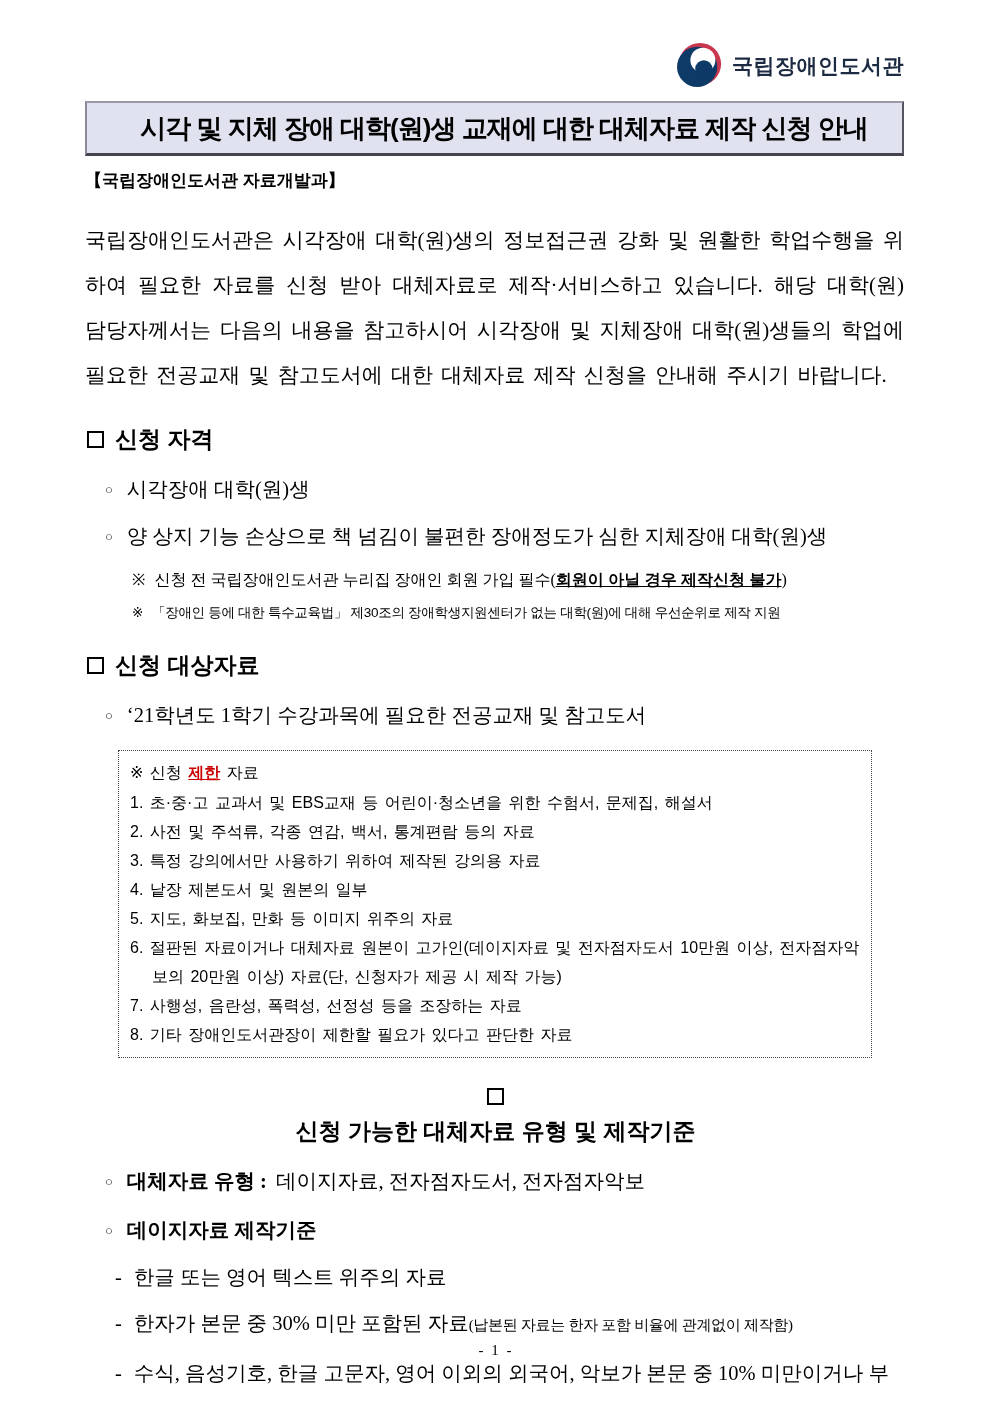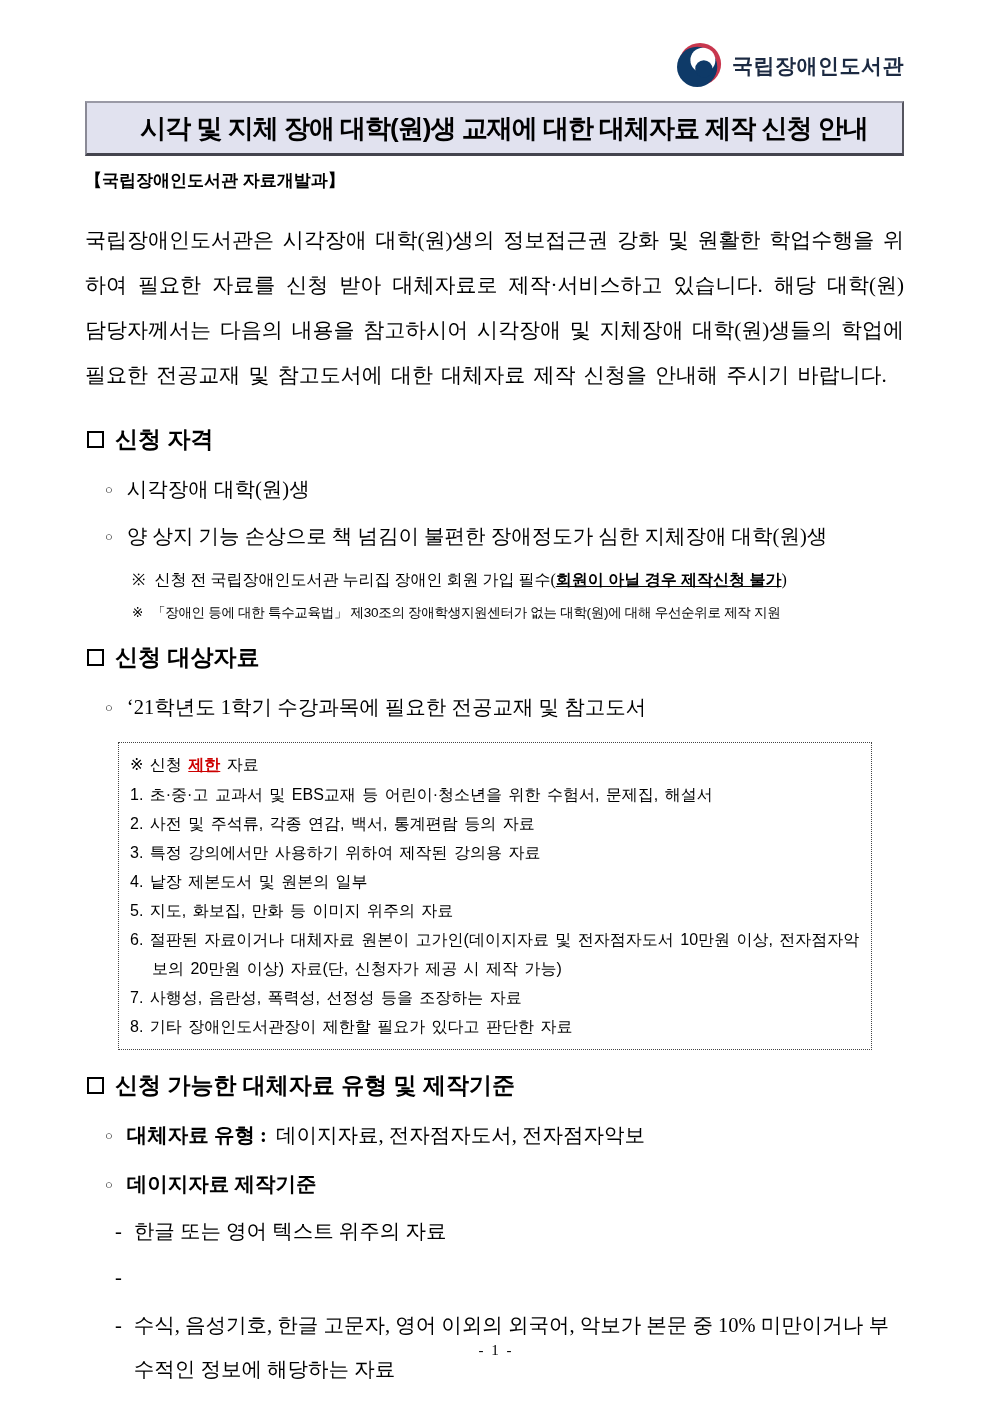--- a/index.html
+++ b/index.html
@@ -22,21 +22,21 @@
                font-size:26px;letter-spacing:-1px;margin-left:19px;}
 
   .dept{margin-top:13px;text-align:left;font-family:"Liberation Sans","DejaVu Sans",sans-serif;
         font-weight:bold;font-size:17px;}
 
   .intro{margin:26px 0 0 0;font-size:21px;line-height:45px;text-align:justify;word-spacing:3px;}
 
   .sec{display:flex;align-items:center;gap:11px;margin:26px 0 0 2px;
        font-family:"Liberation Sans","DejaVu Sans",sans-serif;font-weight:bold;font-size:23px;}
   .sec .sq{width:13px;height:13px;border:2px solid #000;flex:0 0 auto;}
-  .sec.mt-lg{margin-top:16px;}
+  .sec.mt-lg{margin-top:24px;}
 
   .bullet{display:flex;align-items:baseline;margin:16px 0 0 20px;font-size:20.5px;line-height:36px;}
   .bullet .circ{font-size:13px;margin-right:14px;flex:0 0 auto;position:relative;top:-2px;}
   .blabel{font-weight:bold;margin-right:9px;}
 
   .note{display:flex;align-items:baseline;margin:9px 0 0 47px;font-size:16px;line-height:27px;}
   .note .ref{margin-right:9px;flex:0 0 auto;}
   .note .emph{font-family:"Liberation Sans","DejaVu Sans",sans-serif;font-weight:bold;
               text-decoration:underline;}
   .note.small{font-family:"Liberation Sans","DejaVu Sans",sans-serif;font-size:13.5px;
@@ -125,41 +125,44 @@
       <div class="box-item">1. 초·중·고 교과서 및 EBS교재 등 어린이·청소년을 위한 수험서, 문제집, 해설서</div>
       <div class="box-item">2. 사전 및 주석류, 각종 연감, 백서, 통계편람 등의 자료</div>
       <div class="box-item">3. 특정 강의에서만 사용하기 위하여 제작된 강의용 자료</div>
       <div class="box-item">4. 낱장 제본도서 및 원본의 일부</div>
       <div class="box-item">5. 지도, 화보집, 만화 등 이미지 위주의 자료</div>
       <div class="box-item">6. 절판된 자료이거나 대체자료 원본이 고가인(데이지자료 및 전자점자도서 10만원 이상, 전자점자악보의 20만원 이상) 자료(단, 신청자가 제공 시 제작 가능)</div>
       <div class="box-item">7. 사행성, 음란성, 폭력성, 선정성 등을 조장하는 자료</div>
       <div class="box-item">8. 기타 장애인도서관장이 제한할 필요가 있다고 판단한 자료</div>
     </div>
 
-    <h2 class="sec" style="margin-top:20px;">
+    <h2 class="sec" style="margin-top:30px;flex-direction:column;">
       <span class="sq"></span>
       <span>신청 가능한 대체자료 유형 및 제작기준</span>
     </h2>
 
     <div class="bullet">
       <span class="circ">○</span>
       <span class="blabel">대체자료 유형 :</span>
       <span>데이지자료, 전자점자도서, 전자점자악보</span>
     </div>
     <div class="bullet" style="margin-top:10px;">
       <span class="circ">○</span>
       <span class="blabel">데이지자료 제작기준</span>
     </div>
 
     <div class="dashrow">
       <span class="dash">-</span>
       <span>한글 또는 영어 텍스트 위주의 자료</span>
     </div>
     <div class="dashrow">
       <span class="dash">-</span>
+      <span>
+        <span>한자가 본문 중 30% 미만 포함된 자료</span><span class="smalltext">(납본된 자료는 한자 포함 비율에 관계없이 제작함)</span>
+      </span>
     </div>
     <div class="dashrow">
       <span class="dash">-</span>
       <span style="line-height:44px;">수식, 음성기호, 한글 고문자, 영어 이외의 외국어, 악보가 본문 중 10% 미만이거나 부수적인 정보에 해당하는 자료</span>
     </div>
 
   </main>
 
   <div class="footer">- 1 -</div>
 </div>

